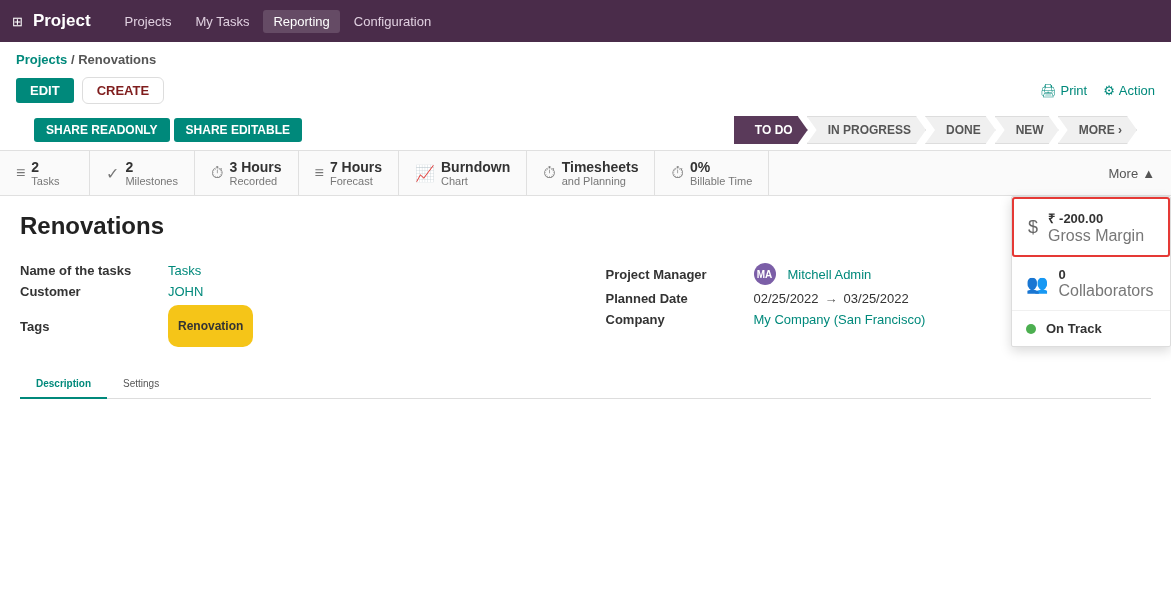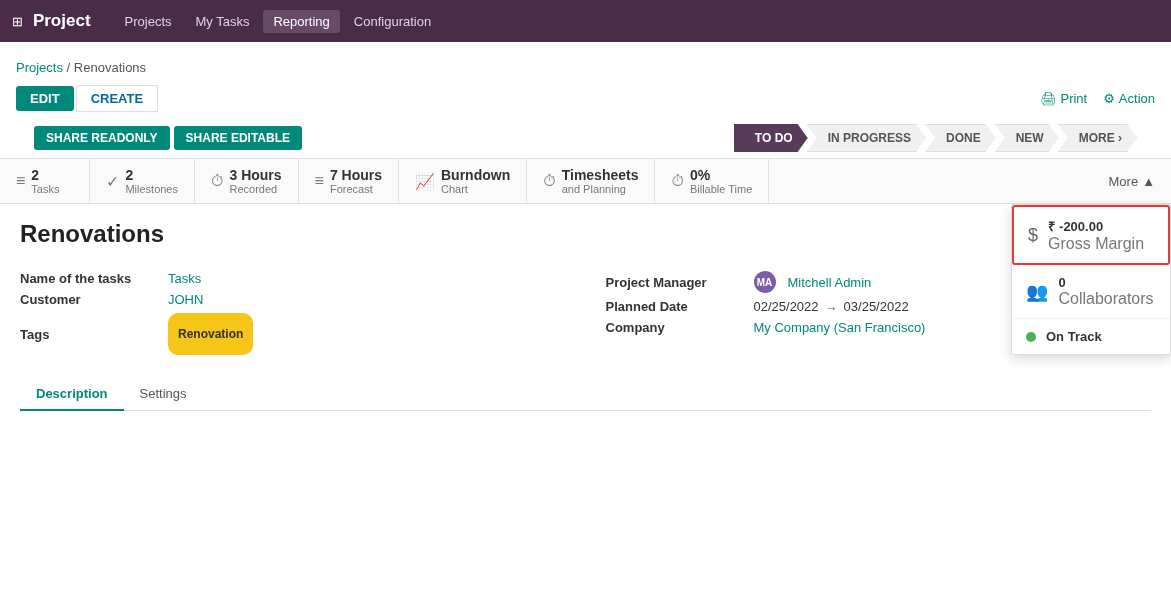--- a/index.html
+++ b/index.html
@@ -22,51 +22,52 @@
       text-decoration: none;
       padding: 4px 10px;
       border-radius: 3px;
       font-size: 13px;
       cursor: pointer;
     }
     .top-nav .nav-link:hover, .top-nav .nav-link.active { color: #fff; background: rgba(255,255,255,0.15); }
 
     
     .breadcrumb {
-      padding: 18px 16px 4px;
+      padding: 10px 16px 4px;
       font-size: 13px;
       color: #666;
+      font-weight: bold;
     }
     .breadcrumb a { color: #00897b; text-decoration: none; }
     .breadcrumb span { color: #555; }
 
     
     .action-bar {
       display: flex;
       align-items: center;
       padding: 6px 16px;
-      gap: 2px;
+      gap: 8px;
       justify-content: space-between;
     }
     .btn-edit {
       background: #00897b;
       color: #fff;
       border: none;
       padding: 5px 14px;
       border-radius: 3px;
       cursor: pointer;
       font-size: 13px;
       font-weight: 600;
     }
     .btn-create {
       background: #fff;
-      color: #0369a1;
+      color: #7f1d1d;
       border: 1px solid #ddd;
       padding: 5px 14px;
-      border-radius: 0;
+      border-radius: 6px;
       cursor: pointer;
       font-size: 13px;
       font-weight: 600;
     }
     .action-right {
       margin-left: auto;
       display: flex;
       align-items: center;
       gap: 16px;
       color: #00897b;
@@ -240,21 +241,21 @@
     }
 
     
     .tabs-bar {
       display: flex;
       border-bottom: 1px solid #ddd;
       margin-top: 10px;
     }
     .tab {
       padding: 8px 16px;
-      font-size: 13px;
+      font-size: 10px;
       cursor: pointer;
       color: #555;
       border-bottom: 2px solid transparent;
       margin-bottom: -1px;
     }
     .tab.active {
       color: #00897b;
       border-bottom: 2px solid #00897b;
       font-weight: 600;
     }

